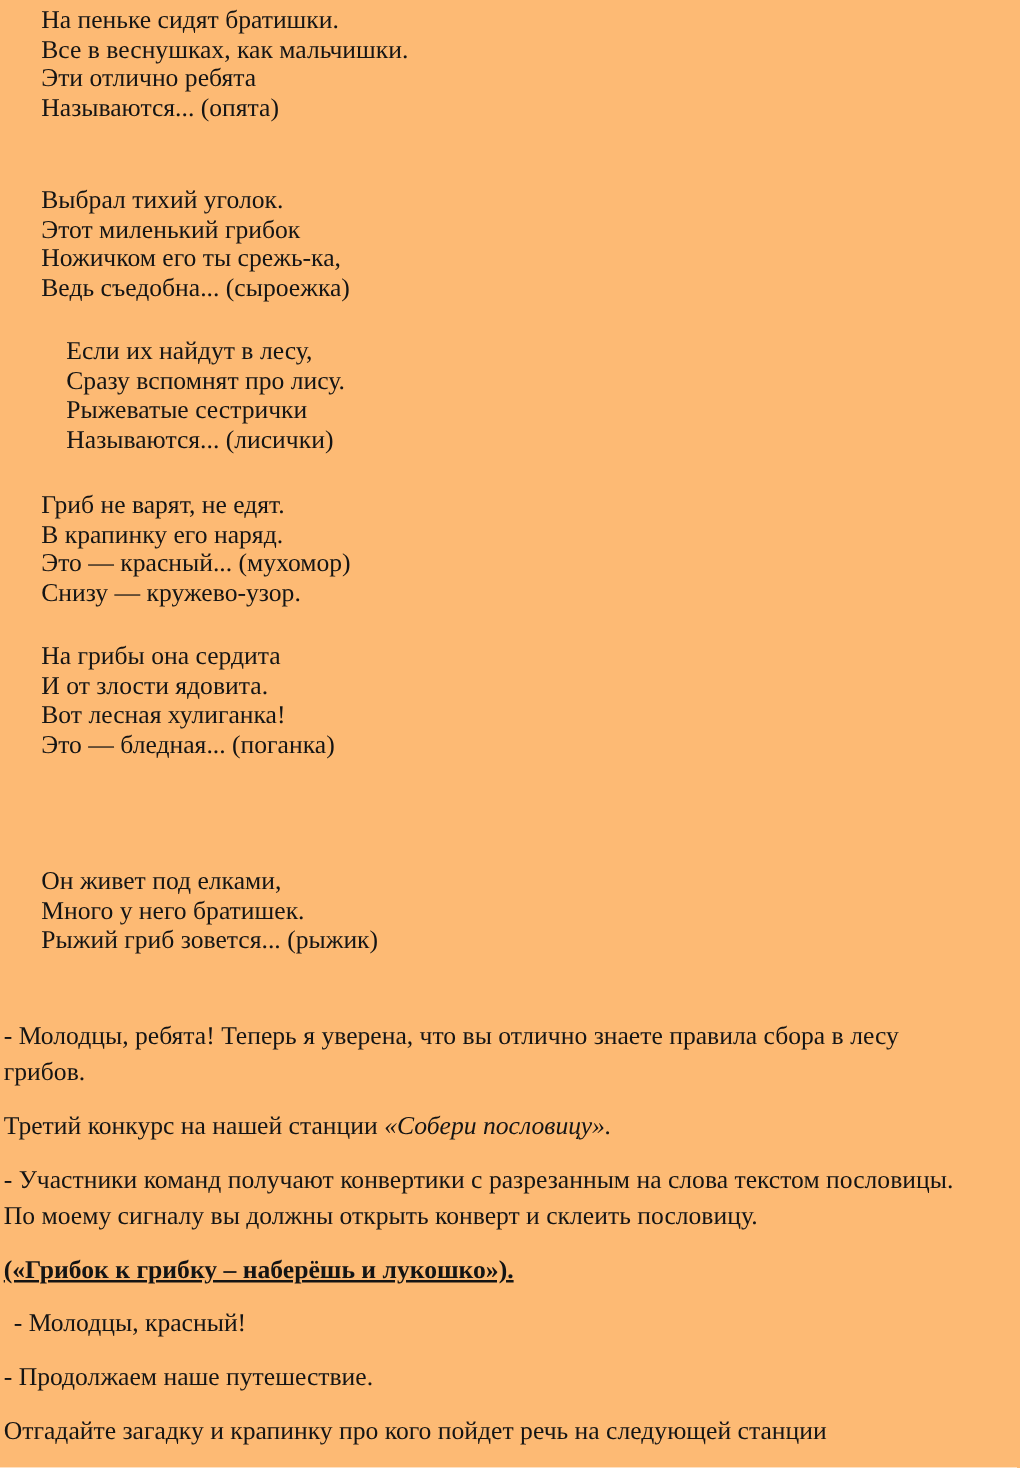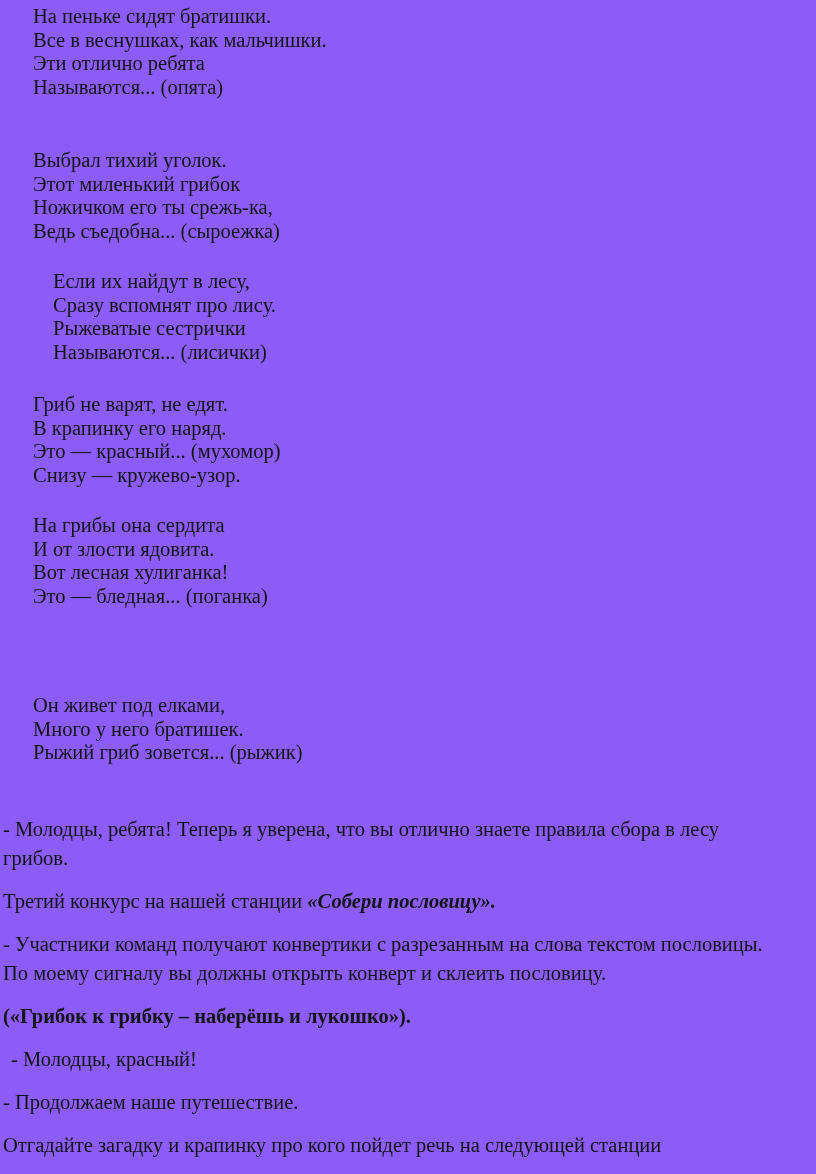--- a/index.html
+++ b/index.html
@@ -4,21 +4,21 @@
 <style>
   html, body {
     margin: 0;
     padding: 0;
     background: #ffffff;
   }
   .page {
     position: relative;
     width: 816px;
     height: 1174px;
-    background: #8b5cf6;
+    background: #fdba74;
     color: #141414;
     font-family: "Liberation Serif", "DejaVu Serif", serif;
     font-size: 20.5px;
     overflow: hidden;
     box-sizing: border-box;
     padding-top: 5px;
   }
   .riddles {
     padding-left: 33px;
     margin-bottom: 50px;
@@ -34,25 +34,26 @@
   .script-section {
     margin-left: 3px;
     margin-right: 3px;
   }
   .para {
     margin: 0 0 14px 0;
     line-height: 29px;
   }
   .para .pline { white-space: nowrap; display: inline; }
   .contest-title {
-    font-weight: bold;
+    font-weight: normal;
     font-style: italic;
   }
   .proverb {
     font-weight: bold;
+    text-decoration: underline;
     margin-top: 47px;
   }
   .indented { padding-left: 8px; }
 </style>
 </head>
 <body>
 
 <div class="page">
 
   <div class="riddles">

